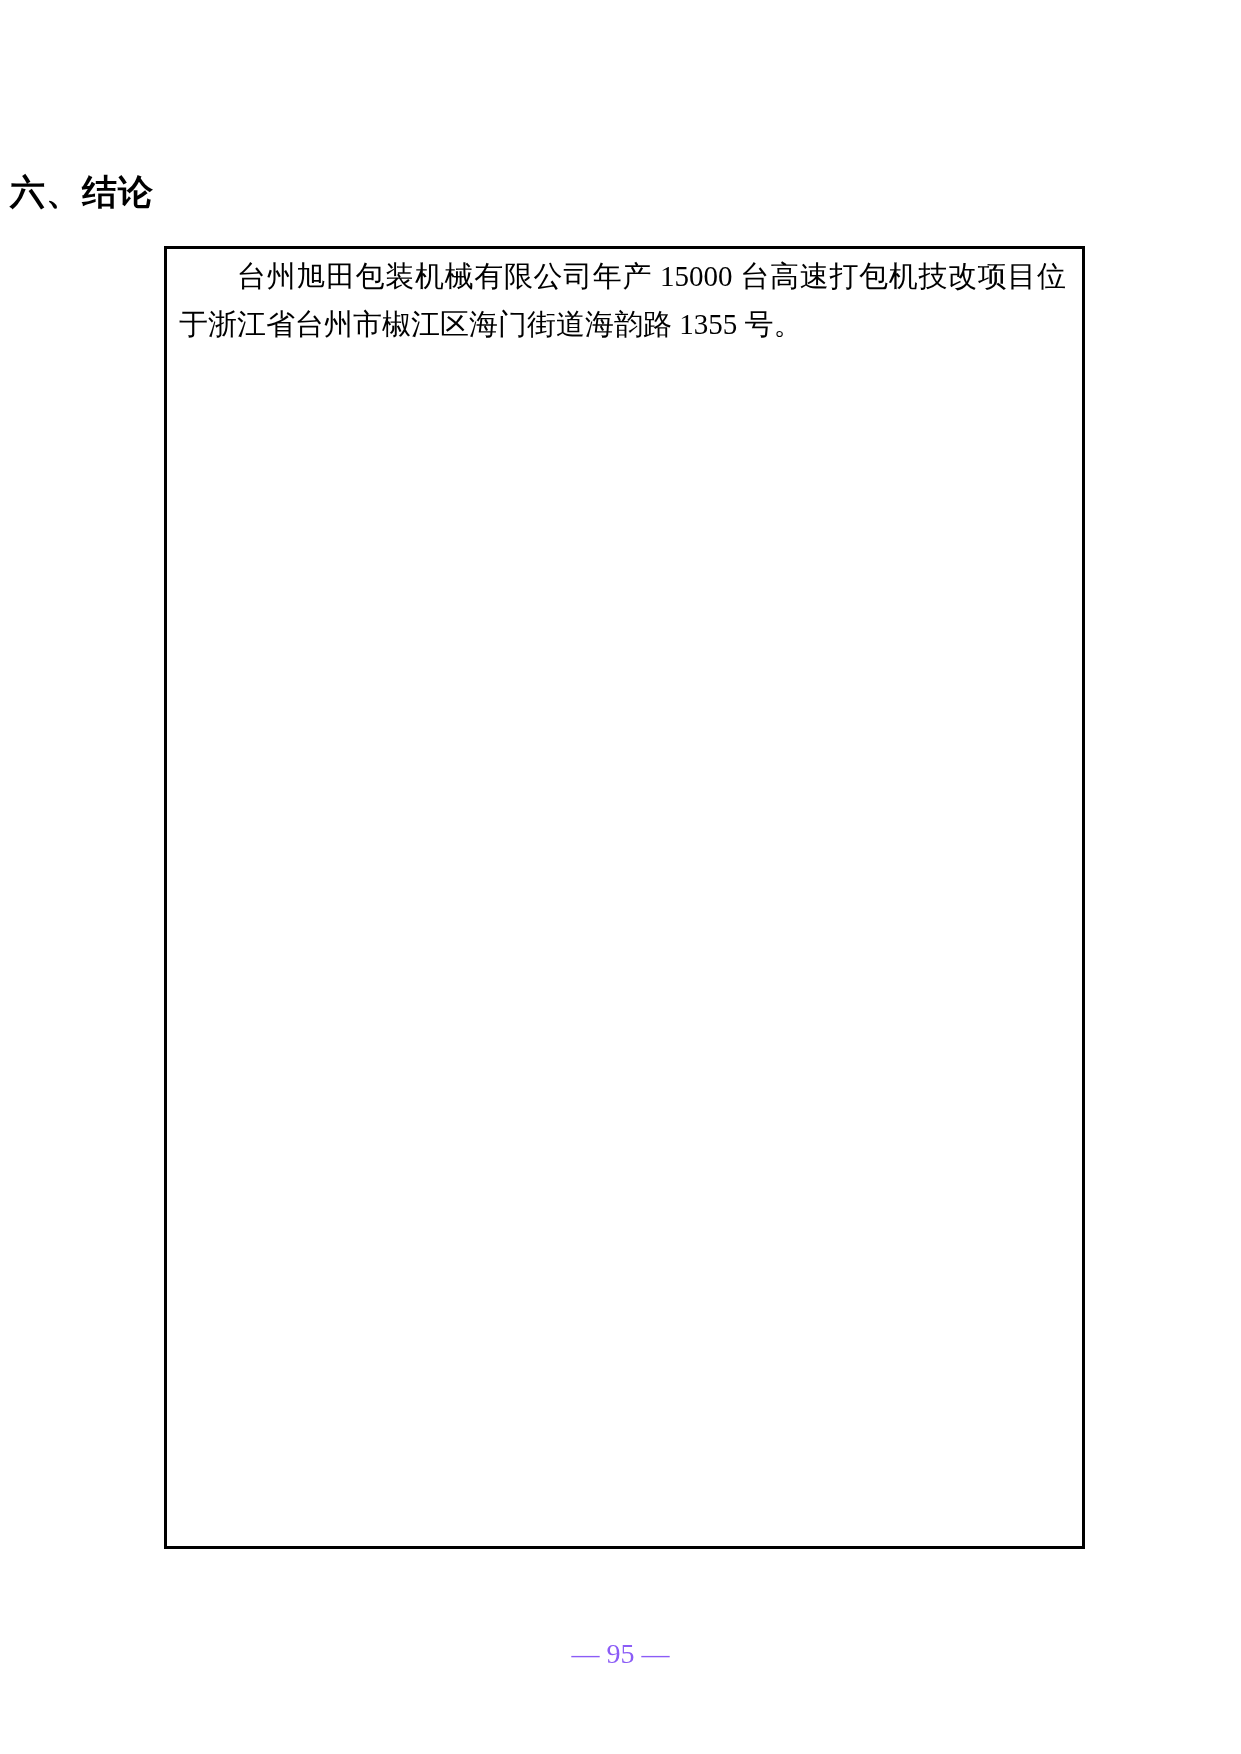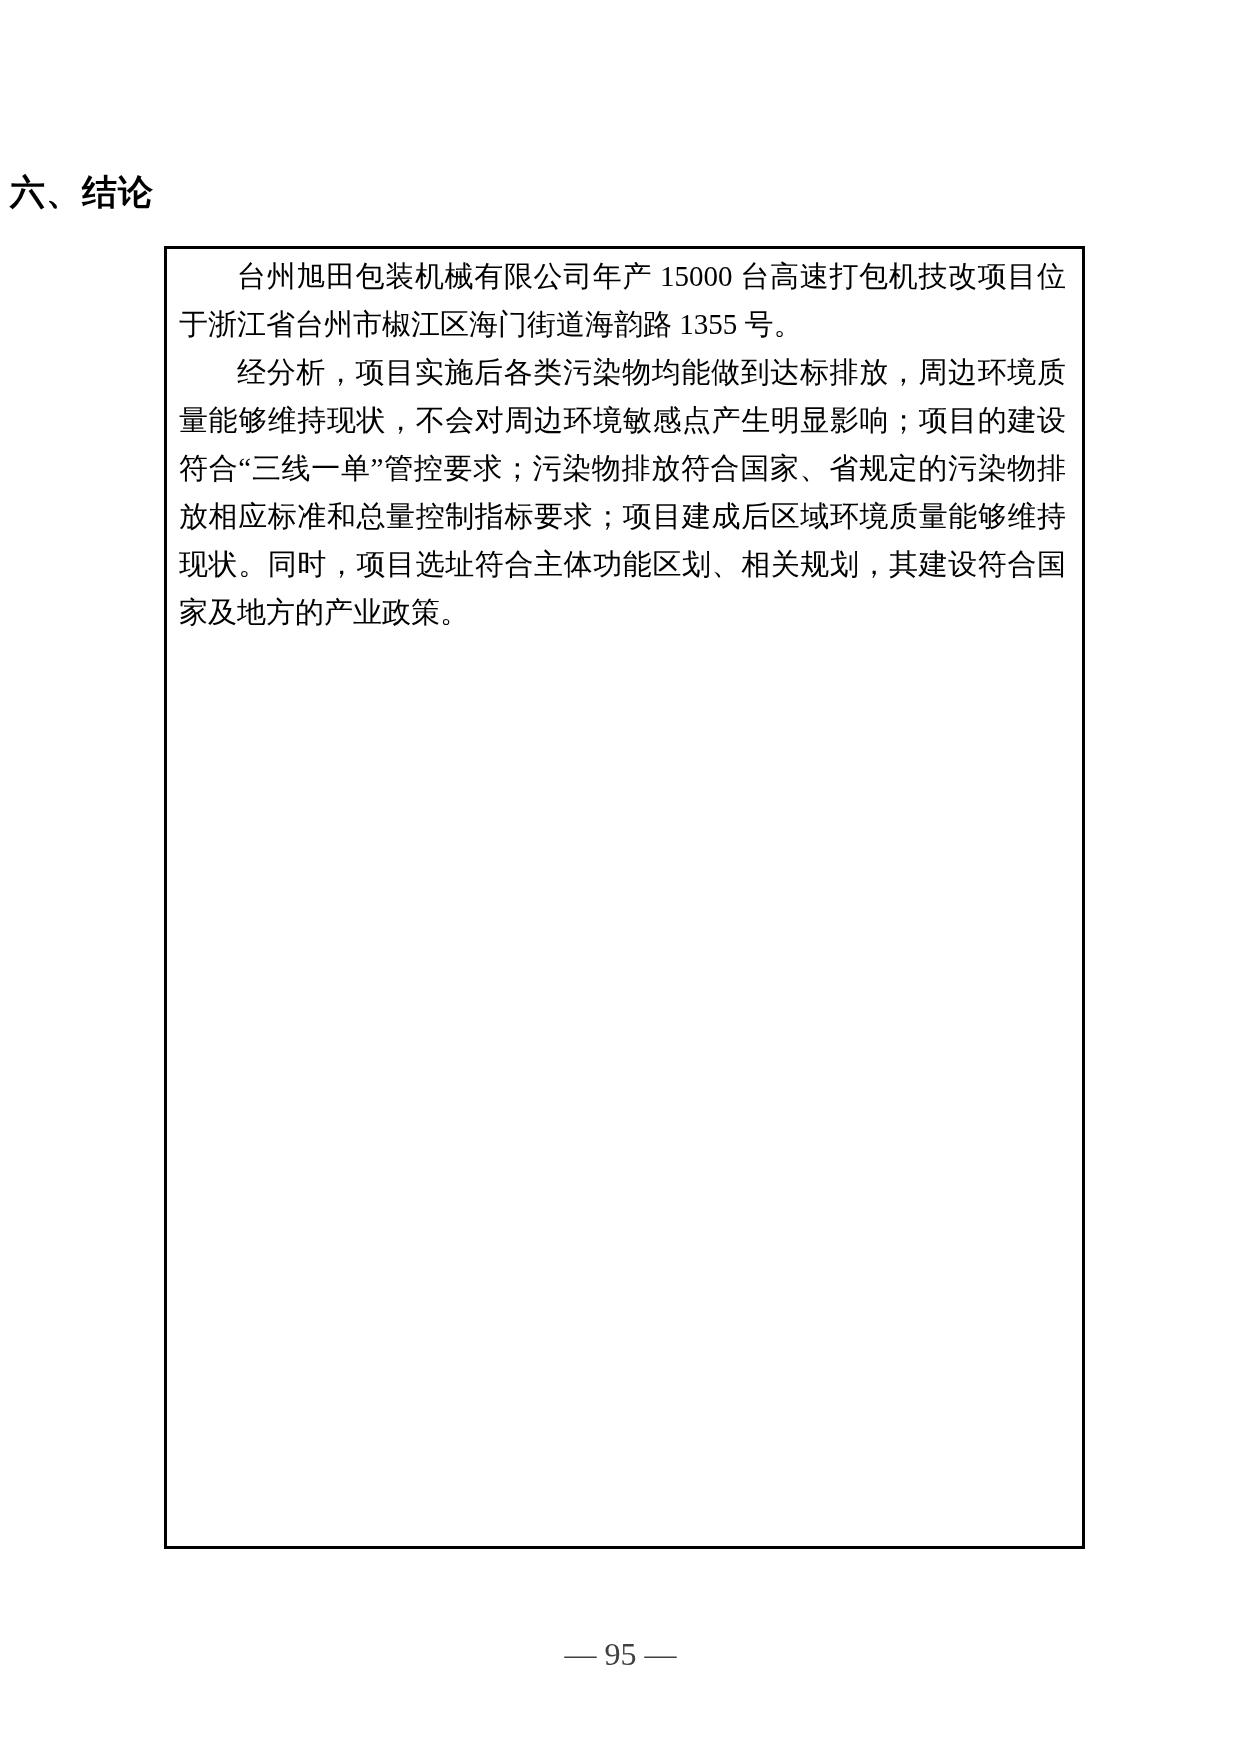--- a/index.html
+++ b/index.html
@@ -50,28 +50,27 @@
     text-justify: inter-ideograph;
     color: #000000;
   }
   .page-footer {
     position: absolute;
     top: 1638px;
     left: 0;
     width: 100%;
     text-align: center;
     font-family: "Liberation Serif", "DejaVu Serif", serif;
-    font-size: 32px;
+    font-size: 28px;
     line-height: 32px;
-    color: #404040;
+    color: #8b5cf6;
   }
 </style>
 </head>
 <body>
 
 <div class="doc-title">六、结论</div>
 
 <div class="content-box">
   <p>台州旭田包装机械有限公司年产 15000 台高速打包机技改项目位于浙江省台州市椒江区海门街道海韵路 1355 号。</p>
-  <p>经分析，项目实施后各类污染物均能做到达标排放，周边环境质量能够维持现状，不会对周边环境敏感点产生明显影响；项目的建设符合“三线一单”管控要求；污染物排放符合国家、省规定的污染物排放相应标准和总量控制指标要求；项目建成后区域环境质量能够维持现状。同时，项目选址符合主体功能区划、相关规划，其建设符合国家及地方的产业政策。</p>
 </div>
 
 <div class="page-footer">— 95 —</div>
 
 </body></html>

